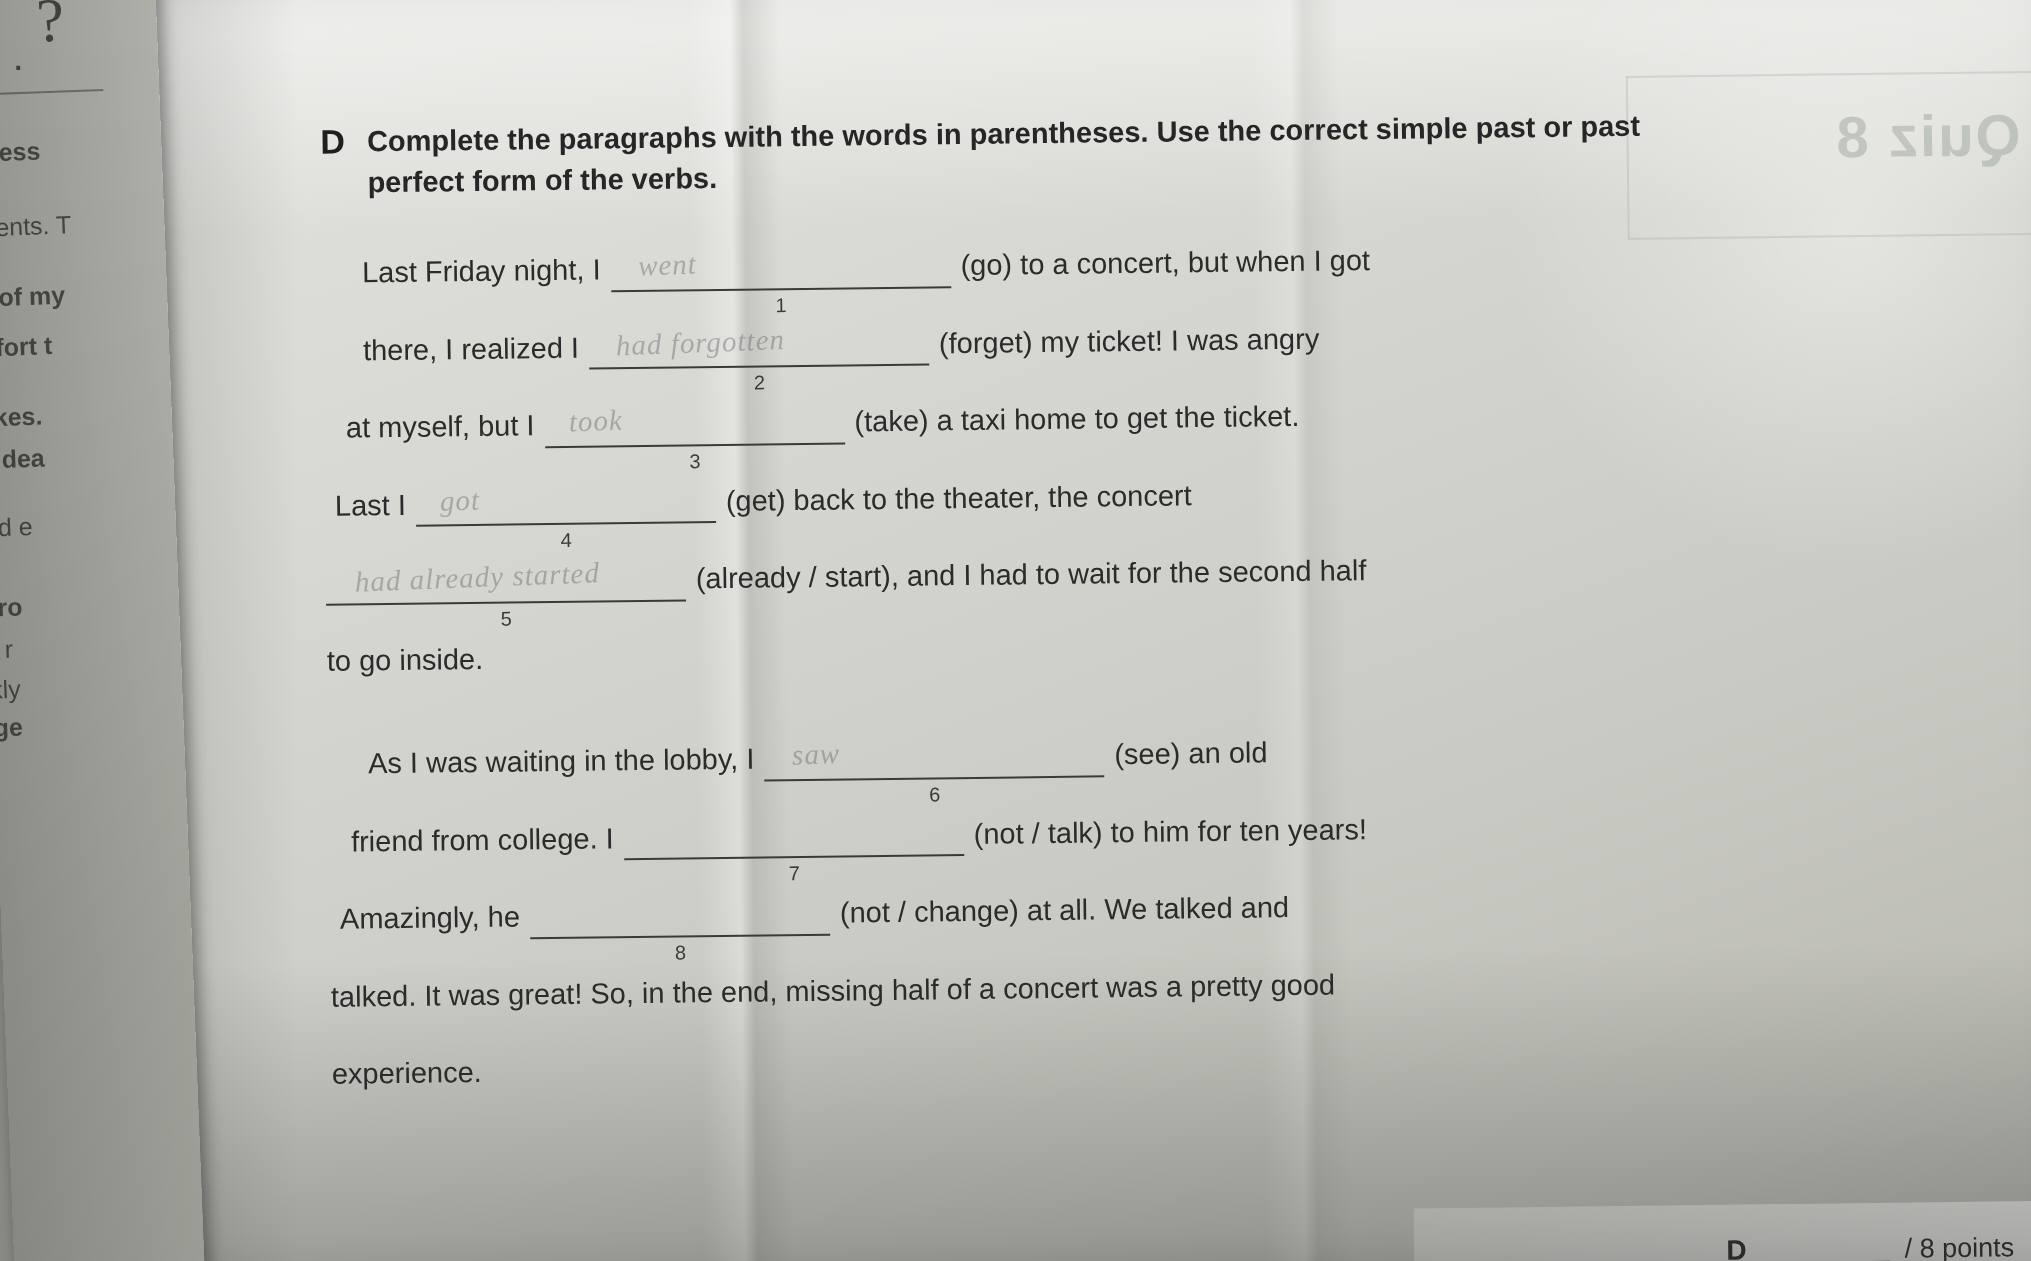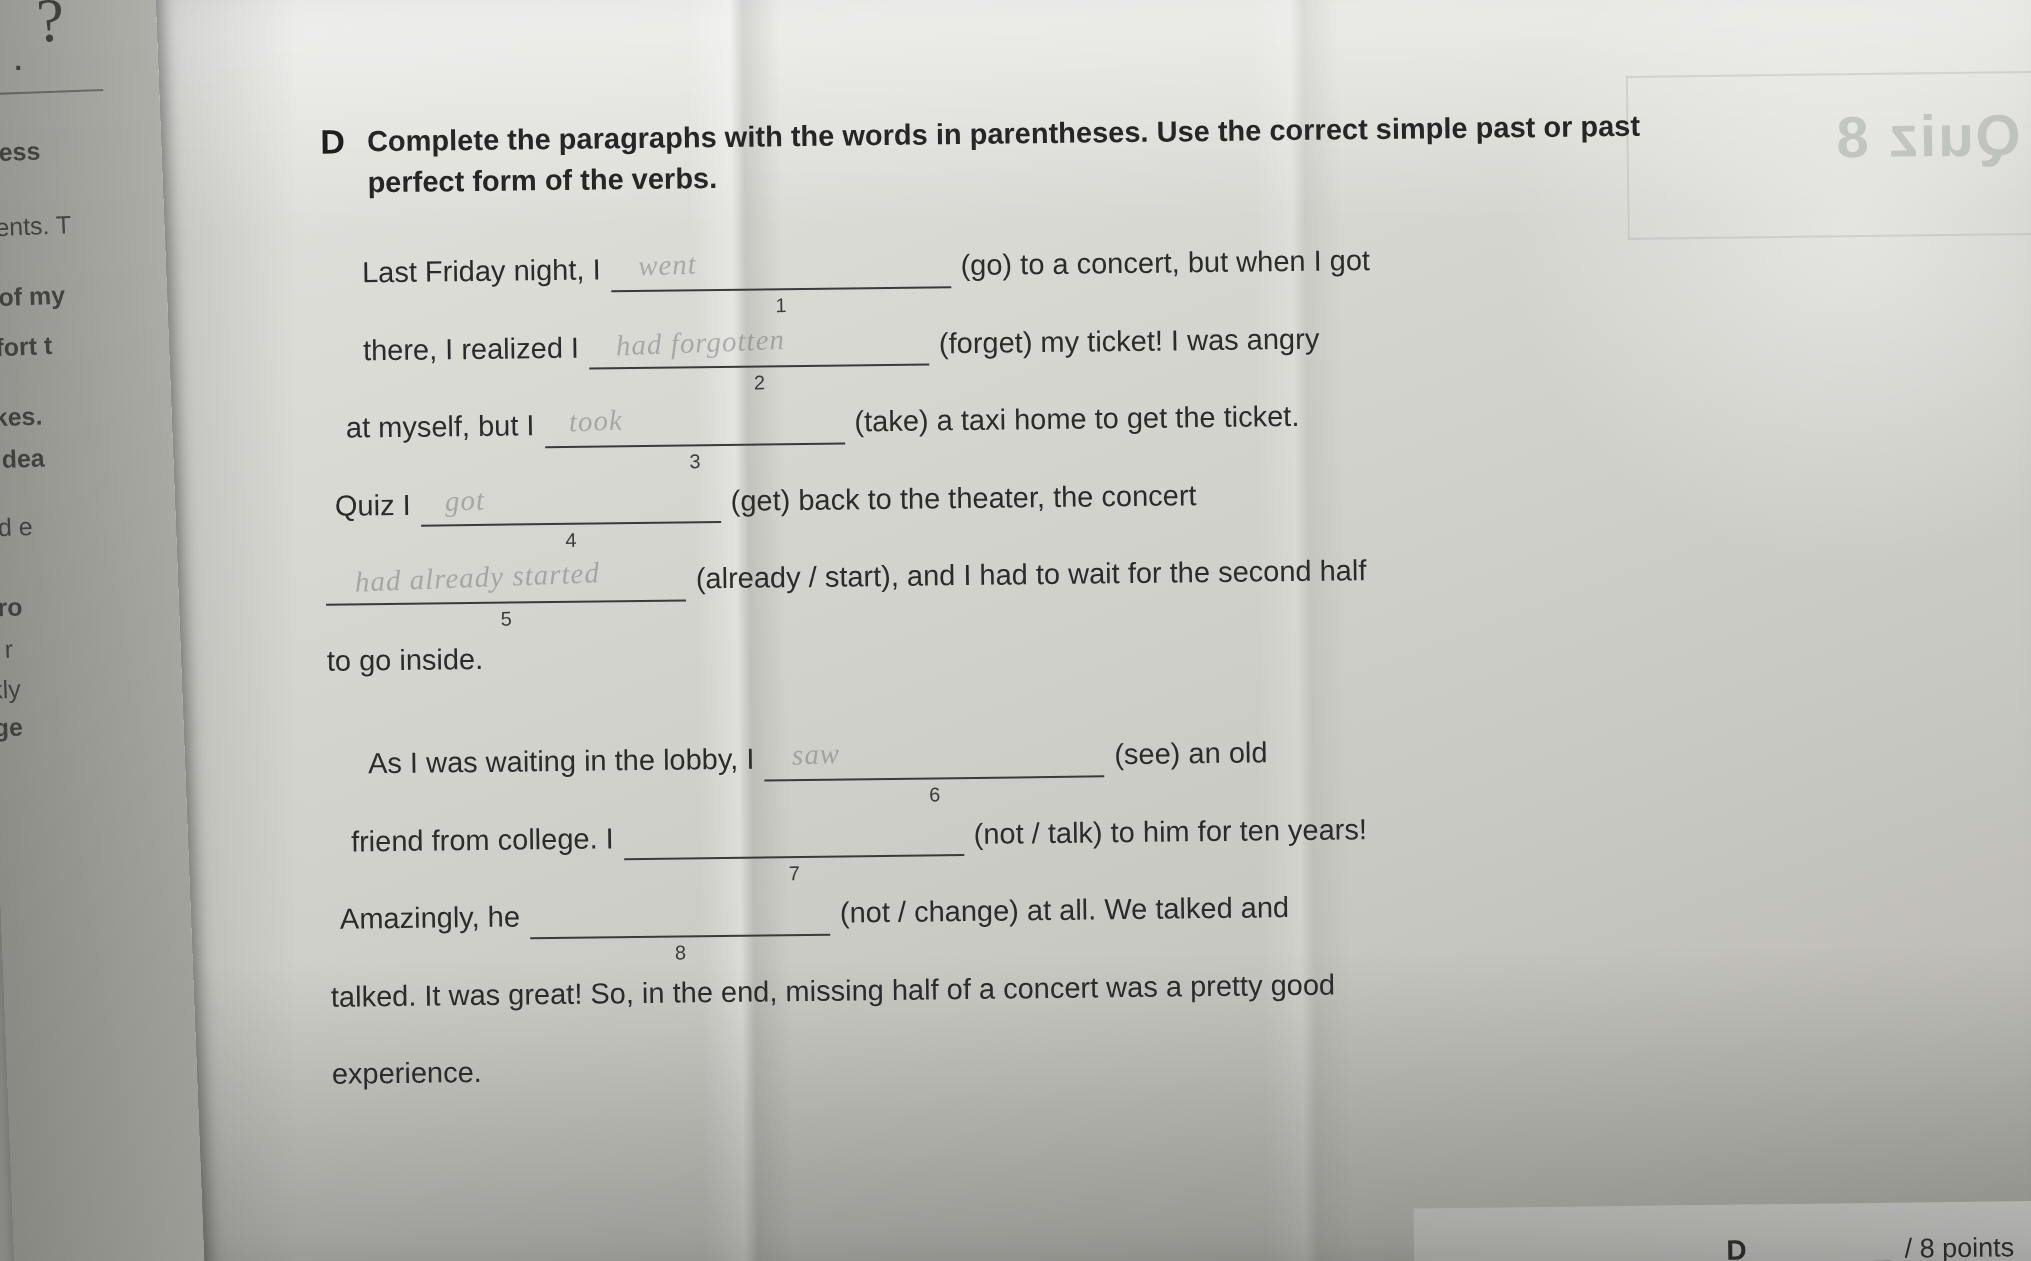--- a/index.html
+++ b/index.html
@@ -300,21 +300,21 @@
         <div class="line indent-2">
           <span class="txt">at myself, but I</span>
           <span class="blank" style="width:300px;">
             <span class="hand">took</span>
             <span class="num">3</span>
           </span>
           <span class="txt">(take) a taxi home to get the ticket.</span>
         </div>
 
         <div class="line indent-3">
-          <span class="txt">Quiz I</span>
+          <span class="txt">Last I</span>
           <span class="blank" style="width:300px;">
             <span class="hand">got</span>
             <span class="num">4</span>
           </span>
           <span class="txt">(get) back to the theater, the concert</span>
         </div>
 
         <div class="line indent-4">
           <span class="txt"></span>
           <span class="blank" style="width:360px; margin-left:0;">

